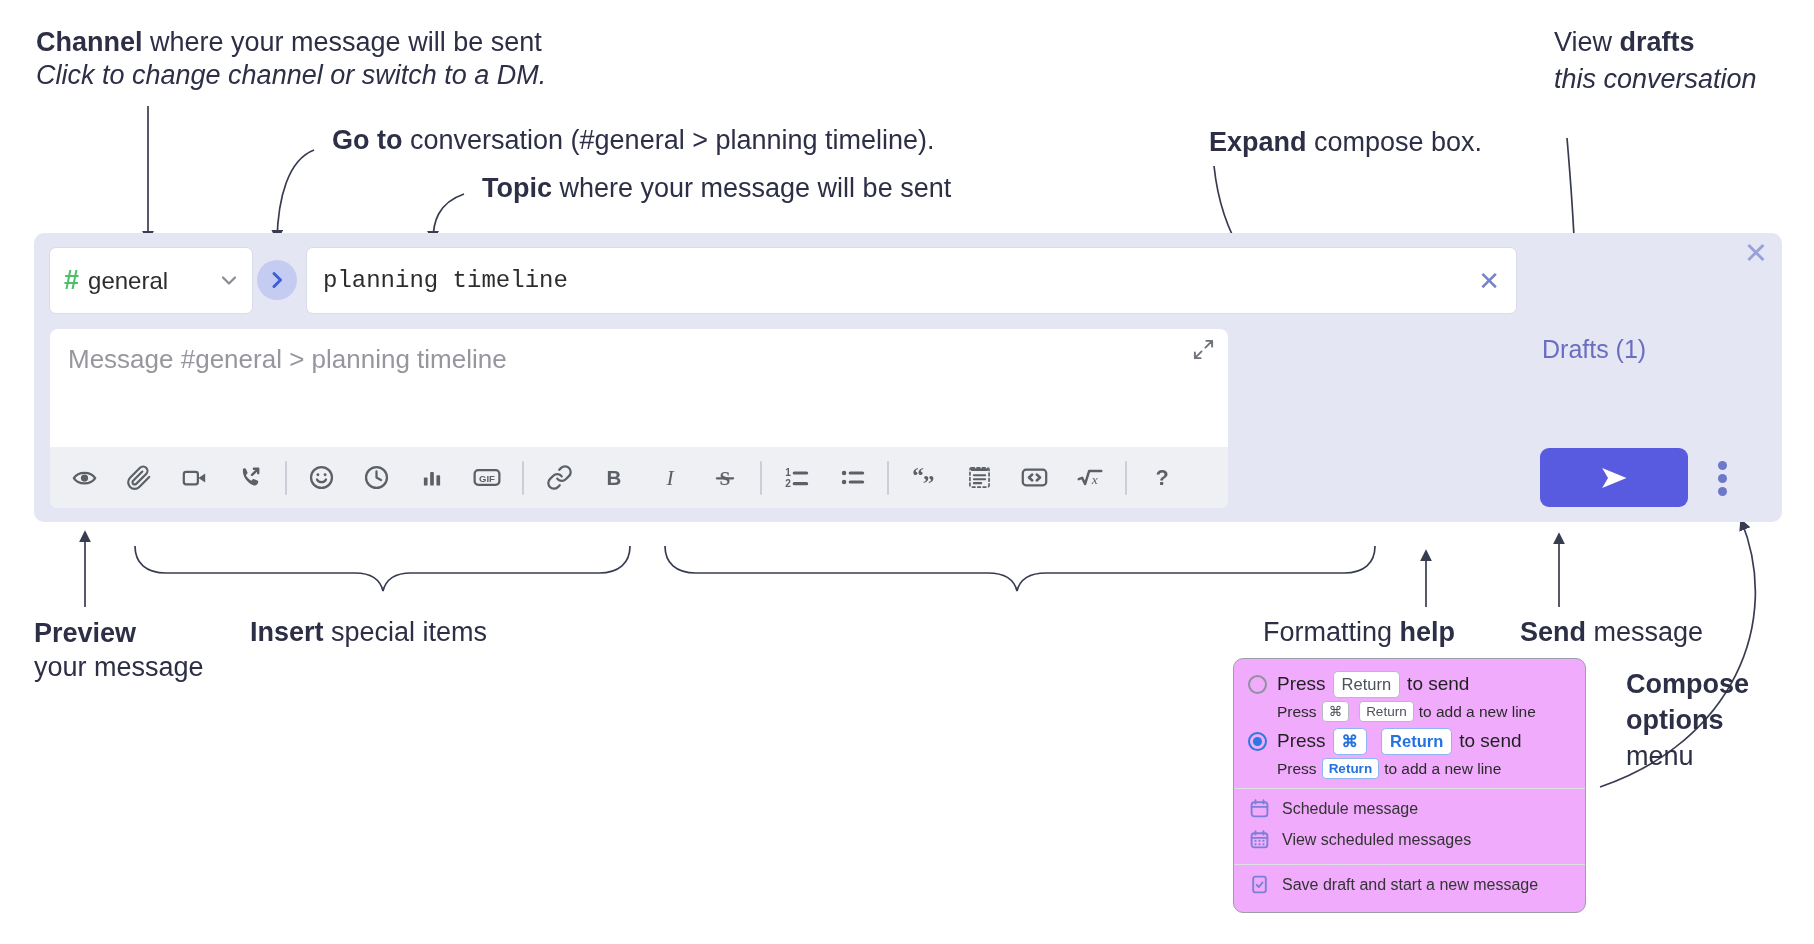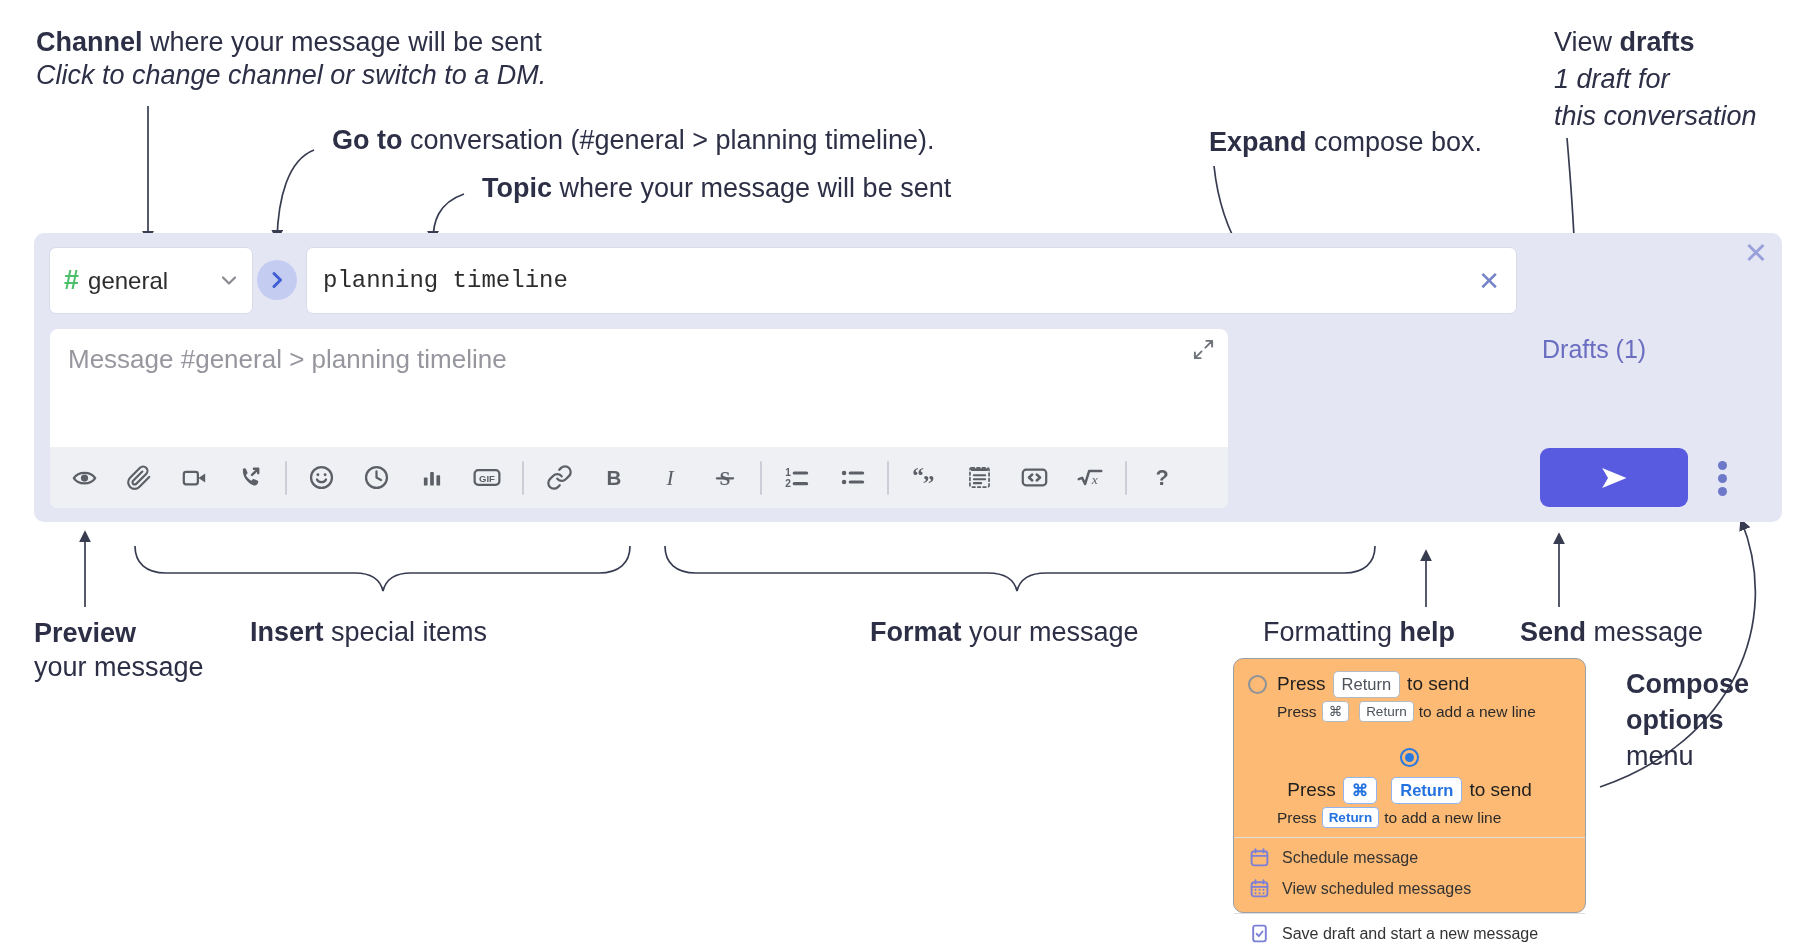--- a/index.html
+++ b/index.html
@@ -47,24 +47,24 @@
            justify-content:space-between;padding:0 46px 0 14px;}
   .tbtn{width:40px;height:44px;display:flex;align-items:center;justify-content:center;
         color:#5c6066;cursor:pointer;}
   .tdiv{width:2px;height:34px;background:#cbced6;border-radius:1px;}
   .drafts{position:absolute;left:1508px;top:102px;font-size:25px;color:#6a6dc0;cursor:pointer;}
   .sendbtn{position:absolute;left:1506px;top:215px;width:148px;height:59px;border-radius:9px;
            background:#585ae0;display:flex;align-items:center;justify-content:center;cursor:pointer;}
   .dots{position:absolute;left:1684px;top:228px;display:flex;flex-direction:column;gap:4px;cursor:pointer;}
   .dots i{width:9px;height:9px;border-radius:50%;background:#6d79c8;}
   
-  .menu{position:absolute;left:1233px;top:658px;width:353px;height:255px;background:#fdba74;
+  .menu{position:absolute;left:1233px;top:658px;width:353px;height:255px;background:#f0abfc;
         border:1.5px solid #9ba0a8;border-radius:10px;box-sizing:border-box;padding:9px 0 6px;}
   .opt-row{display:flex;align-items:center;gap:10px;margin:3px 14px 0;font-size:19px;color:#1f1f1f;}
-  .opt-row.second{margin-top:26px;flex-direction:column;}
+  .opt-row.second{margin-top:6px;}
   .radio{width:15px;height:15px;border:2px solid #8d929b;border-radius:50%;flex:none;position:relative;}
   .radio.sel{border-color:#2a79e0;}
   .radio.sel::after{content:'';position:absolute;left:3px;top:3px;width:9px;height:9px;
         border-radius:50%;background:#2a79e0;}
   .opt-sub{margin:3px 14px 0 43px;font-size:15.5px;color:#2a2a2a;display:flex;align-items:center;}
   .kb{display:inline-block;border:1px solid #b6bac1;border-radius:5px;padding:0 8px;margin:0 7px;
       line-height:25px;font-size:16.5px;color:#4c515a;background:#fff;font-family:inherit;}
   .kb.sm{line-height:19px;font-size:13.5px;padding:0 6px;margin:0 5px;border-radius:4px;}
   .kb.blue{border-color:#90b6f2;color:#2472e0;font-weight:700;}
   .mdiv{height:1px;background:#dedfe2;margin:9px 0 4px;}
@@ -106,32 +106,28 @@
     <b>Go to</b><span> conversation (#general &gt; planning timeline).</span>
   </div>
   <div class="ann note-topic">
     <b>Topic</b><span> where your message will be sent</span>
   </div>
   <div class="ann note-expand">
     <b>Expand</b><span> compose box.</span>
   </div>
   <div class="ann note-drafts">
     <div><span>View </span><b>drafts</b></div>
-    <div class="it">1 draft for</div>
     <div class="it">this conversation</div>
   </div>
   <div class="ann note-preview">
     <div><b>Preview</b></div>
     <div>your message</div>
   </div>
   <div class="ann note-insert">
     <b>Insert</b><span> special items</span>
-  </div>
-  <div class="ann note-format">
-    <b>Format</b><span> your message</span>
   </div>
   <div class="ann note-fmthelp">
     <span>Formatting </span><b>help</b>
   </div>
   <div class="ann note-send">
     <b>Send</b><span> message</span>
   </div>
   <div class="ann note-compose">
     <div>Compose</div>
     <div>options</div>

